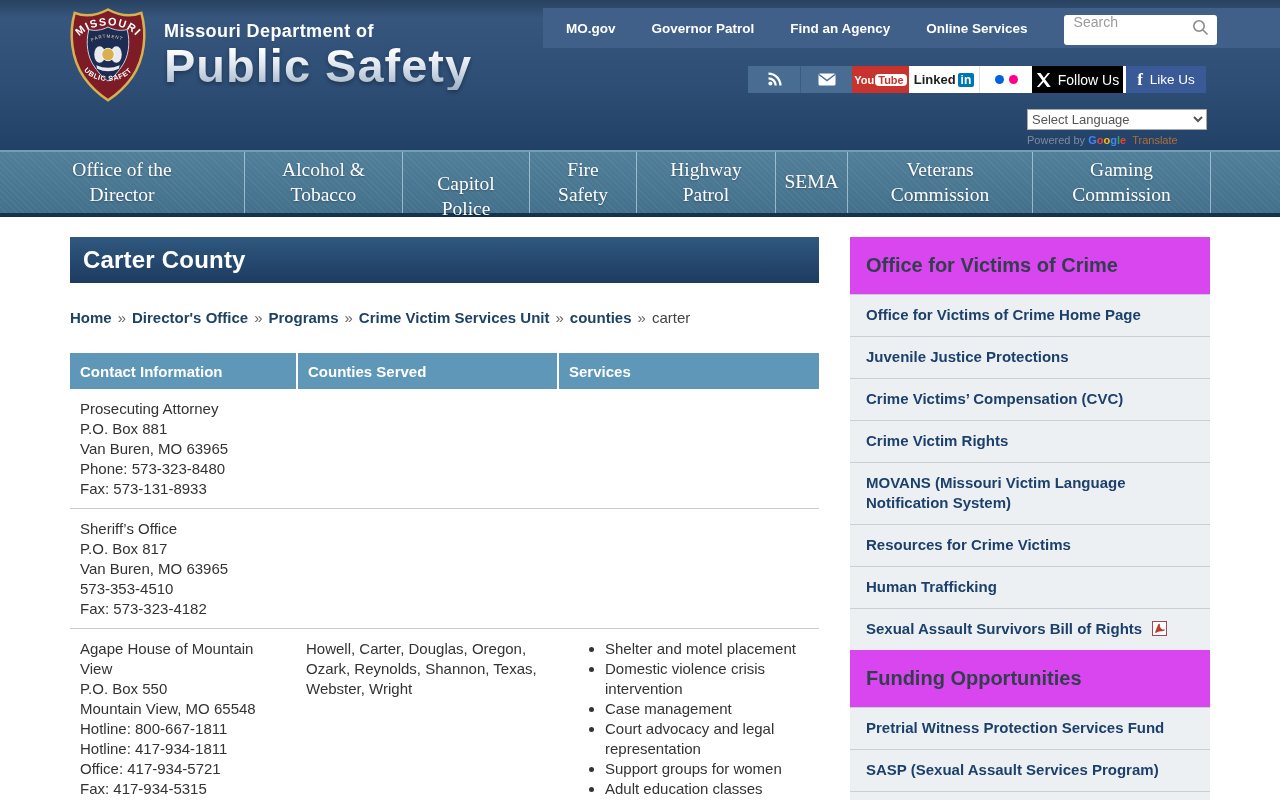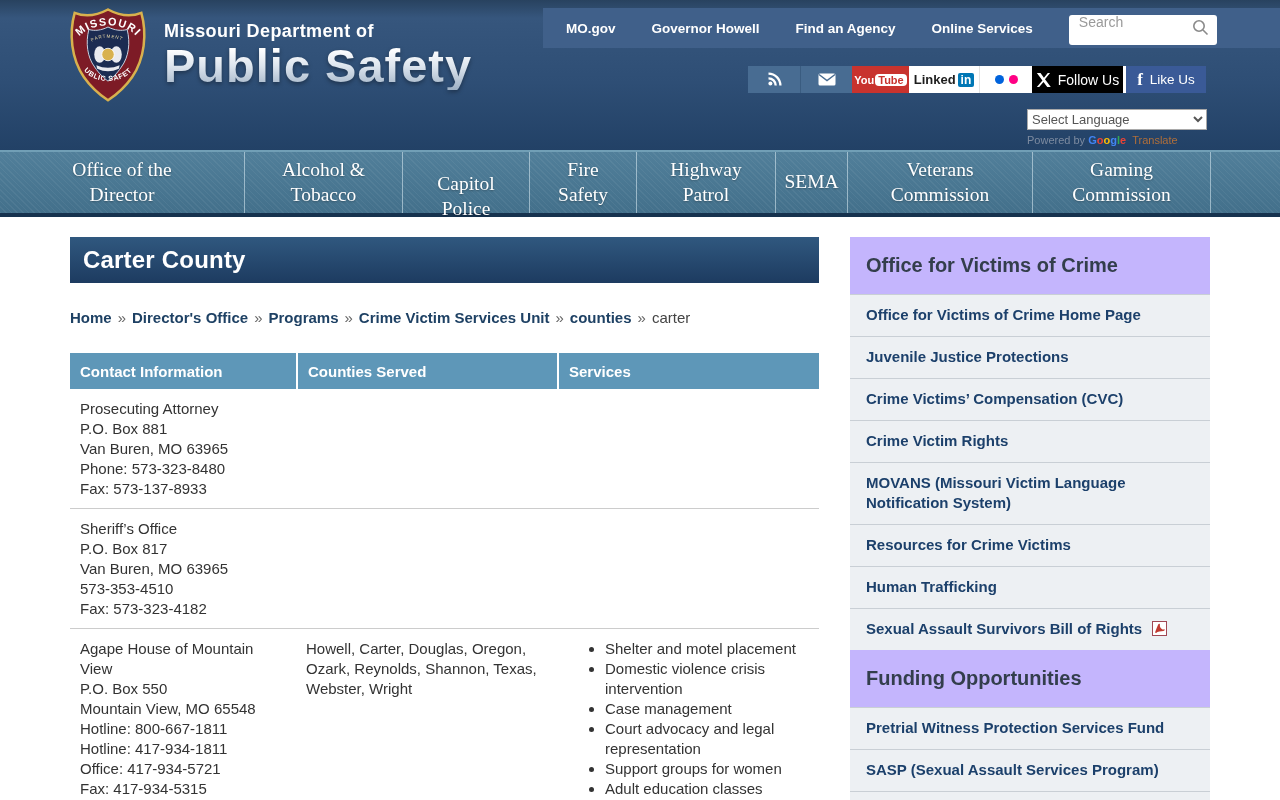--- a/index.html
+++ b/index.html
@@ -92,21 +92,21 @@
   .c1 { width: 226px; } .c2 { width: 261px; } .c3 { width: 262px; }
   .th.c2, .th.c3 { border-left: 2px solid #fff; }
   .trow { display: flex; padding: 10px 0 9px; }
   .trow.ruled { border-bottom: 1px solid #ccc; }
   .td { padding: 0 10px; font-size: 15px; color: #333; line-height: 20px; }
   ul.services { margin: 0; padding-left: 38px; }
   ul.services li { line-height: 20px; }
 
   
   .sidebar { position: absolute; left: 850px; top: 20px; width: 360px; }
-  .sb-title { background: #c4b5fd; height: 57px; display: flex; align-items: center;
+  .sb-title { background: #d946ef; height: 57px; display: flex; align-items: center;
     padding-left: 16px; font-size: 20px; font-weight: bold; color: #333e4c; }
   .sb-link { background: #edf0f3; border-top: 1px solid #c9cfd5; padding: 10px 16px 11px;
     font-size: 15px; font-weight: bold; color: #1c406b; line-height: 20px; cursor: pointer; }
   .sb-stub { background: #edf0f3; border-top: 1px solid #c9cfd5; height: 19px; }
   .pdf-icon { display: inline-block; vertical-align: -2px; margin-left: 6px; }
 </style>
 </head>
 <body>
 
 <header class="site-header">
@@ -133,21 +133,21 @@
     </text>
   </svg>
 
   <div class="brand">
     <div class="brand-small">Missouri Department of</div>
     <div class="brand-large">Public Safety</div>
   </div>
 
   <nav class="utility-nav">
     <span class="u-link">MO.gov</span>
-    <span class="u-link">Governor Howell</span>
+    <span class="u-link">Governor Patrol</span>
     <span class="u-link">Find an Agency</span>
     <span class="u-link">Online Services</span>
     <span class="search-box">
       <input type="text" placeholder="Search" style="">
       <svg class="search-icon" width="17" height="17" viewBox="0 0 17 17">
         <circle cx="7" cy="7" r="5.2" fill="none" stroke="#8a8a8a" stroke-width="1.6"></circle>
         <line x1="11" y1="11" x2="15.5" y2="15.5" stroke="#8a8a8a" stroke-width="1.6"></line>
       </svg>
     </span>
   </nav>
@@ -250,21 +250,21 @@
         <div class="th c2">Counties Served</div>
         <div class="th c3">Services</div>
       </div>
 
       <div class="trow ruled">
         <div class="td c1">
           <div>Prosecuting Attorney</div>
           <div>P.O. Box 881</div>
           <div>Van Buren, MO 63965</div>
           <div>Phone: 573-323-8480</div>
-          <div>Fax: 573-137-8933</div>
+          <div>Fax: 573-131-8933</div>
         </div>
         <div class="td c2"></div>
         <div class="td c3"></div>
       </div>
 
       <div class="trow ruled">
         <div class="td c1">
           <div>Sheriff’s Office</div>
           <div>P.O. Box 817</div>
           <div>Van Buren, MO 63965</div>

